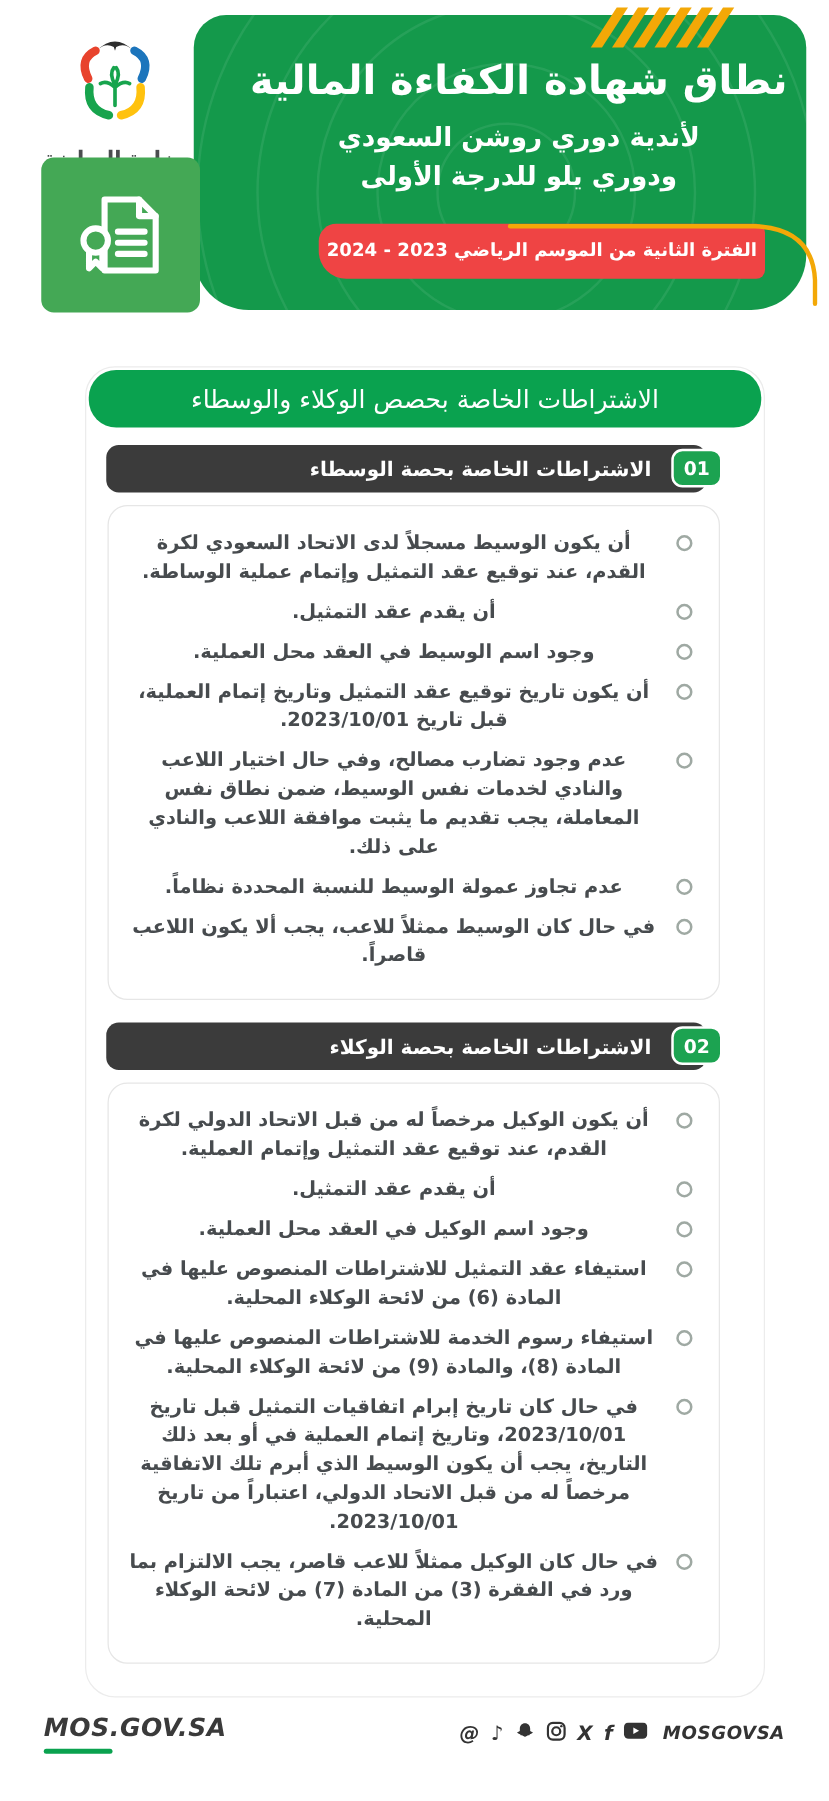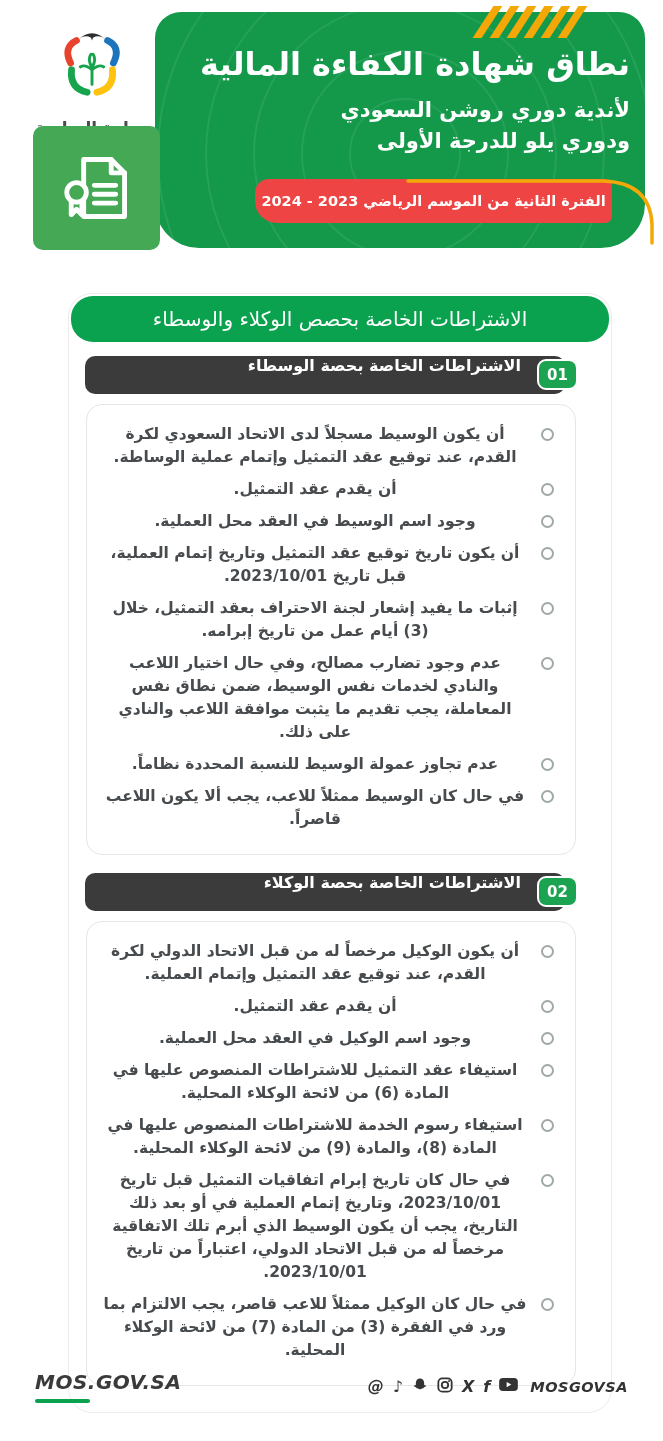--- a/index.html
+++ b/index.html
@@ -16,41 +16,41 @@
   .panel-circles{position:absolute;left:0;top:0;z-index:1;}
   .stripes{position:absolute;left:483px;top:6px;display:flex;gap:8px;z-index:6;}
   .stripe{width:9px;height:32px;background:#F3A807;transform:skewX(-33deg);}
   .logo-block{position:absolute;left:28px;top:24px;width:128px;text-align:center;z-index:4;}
   .logo-ar{font-size:17px;font-weight:bold;color:#4A4D4F;margin-top:14px;direction:rtl;}
   .logo-en{font-size:12px;color:#8A8D90;margin-top:1px;}
   .icon-box{
     position:absolute;left:33px;top:126px;width:127px;height:124px;background:#44A855;
     border-radius:10px;display:flex;align-items:center;justify-content:center;z-index:5;
   }
-  .titles{position:absolute;right:33px;top:44px;text-align:right;direction:rtl;color:#fff;z-index:3;}
+  .titles{position:absolute;right:33px;top:44px;text-align:center;direction:rtl;color:#fff;z-index:3;}
   .main-title{font-size:32px;font-weight:bold;line-height:40px;}
   .sub-title{font-size:21px;font-weight:bold;line-height:31px;margin-top:11px;}
   .period-badge{
     position:absolute;left:255px;top:179px;width:357px;height:44px;background:#ef4444;
     border-radius:14px 7px 7px 22px;display:flex;align-items:center;justify-content:center;
     color:#fff;font-size:14.5px;font-weight:bold;direction:rtl;white-space:nowrap;z-index:3;
   }
   .curve-svg{position:absolute;left:0;top:0;z-index:4;pointer-events:none;}
   
   .card{
     margin:33px 51px 0 68px;background:#fff;border:1.5px solid #ECECEC;border-radius:24px;
     padding-bottom:26px;box-sizing:border-box;
   }
   .card-title{
     margin:2px;background:#0AA24F;border-radius:22px;height:46px;display:flex;
     align-items:center;justify-content:center;color:#fff;font-size:20px;font-weight:normal;direction:rtl;
   }
   .section-bar{
     position:relative;margin:14px 46px 0 16px;background:#3B3B3B;height:38px;border-radius:10px;
-    display:flex;direction:rtl;color:#fff;font-size:16px;font-weight:bold;
+    display:flex;align-items:center;direction:rtl;color:#fff;font-size:16px;font-weight:bold;
     padding-right:44px;box-sizing:border-box;
   }
   .section-badge{
     position:absolute;left:auto;right:-13px;top:3px;width:41px;height:31px;background:#1CA351;
     border:2.5px solid #fff;border-radius:9px;display:flex;align-items:center;justify-content:center;
     color:#fff;font-size:15px;font-weight:bold;direction:ltr;box-sizing:border-box;
   }
   .sub-card{
     margin:10px 35px 0 17px;border:1.5px solid #E6E6E6;border-radius:16px;
     padding:18px 18px 14px 14px;box-sizing:border-box;
@@ -147,21 +147,20 @@
   <div class="section-bar">
     <span>الاشتراطات الخاصة بحصة الوسطاء</span>
     <span class="section-badge">01</span>
   </div>
   <div class="sub-card">
     <ul>
       <li>أن يكون الوسيط مسجلاً لدى الاتحاد السعودي لكرة القدم، عند توقيع عقد التمثيل وإتمام عملية الوساطة.</li>
       <li>أن يقدم عقد التمثيل.</li>
       <li>وجود اسم الوسيط في العقد محل العملية.</li>
       <li>أن يكون تاريخ توقيع عقد التمثيل وتاريخ إتمام العملية، قبل تاريخ 2023/10/01.</li>
-      <li>إثبات ما يفيد إشعار لجنة الاحتراف بعقد التمثيل، خلال (3) أيام عمل من تاريخ إبرامه.</li>
       <li>عدم وجود تضارب مصالح، وفي حال اختيار اللاعب والنادي لخدمات نفس الوسيط، ضمن نطاق نفس المعاملة، يجب تقديم ما يثبت موافقة اللاعب والنادي على ذلك.</li>
       <li>عدم تجاوز عمولة الوسيط للنسبة المحددة نظاماً.</li>
       <li>في حال كان الوسيط ممثلاً للاعب، يجب ألا يكون اللاعب قاصراً.</li>
     </ul>
   </div>
 
   <div class="section-bar" style="margin-top:18px;">
     <span>الاشتراطات الخاصة بحصة الوكلاء</span>
     <span class="section-badge">02</span>
   </div>

